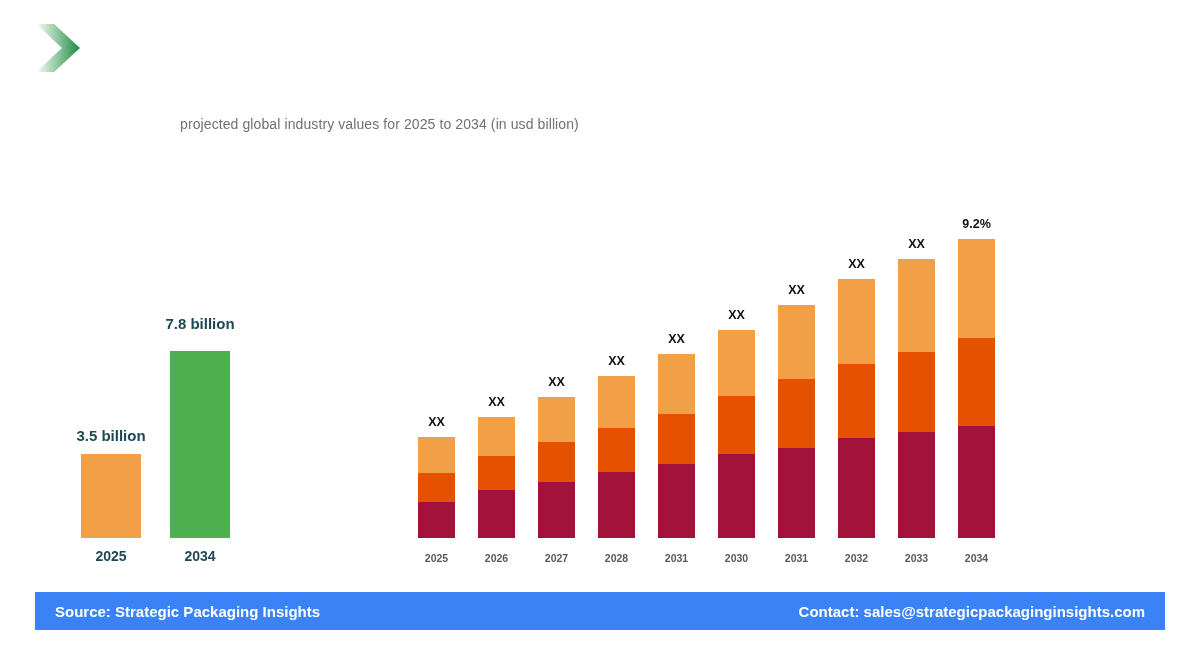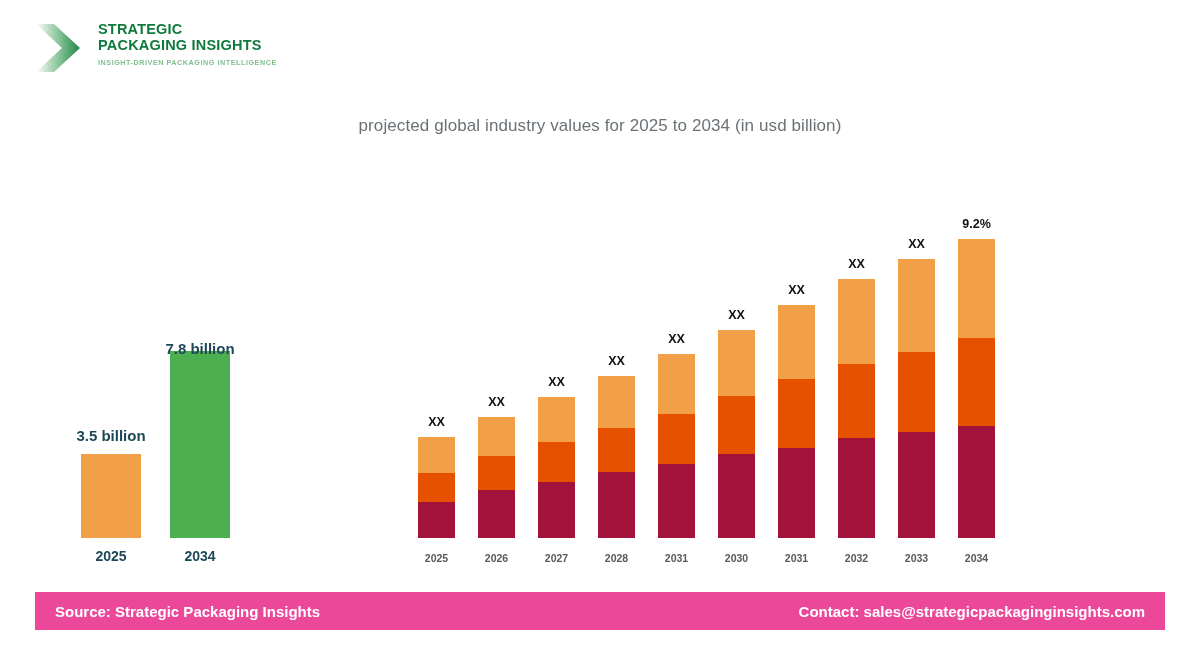--- a/index.html
+++ b/index.html
@@ -21,22 +21,22 @@
     margin-top:5px;font-size:7.2px;color:#7fbf8e;letter-spacing:.55px;
     white-space:nowrap;font-weight:bold;
   }
 
   
   .title{
     position:absolute;left:180px;top:42px;width:840px;text-align:center;
     font-size:26.5px;font-weight:bold;color:#22535c;letter-spacing:.2px;
   }
   .subtitle{
-    position:absolute;left:180px;top:116px;width:840px;text-align:center;
-    font-size:17px;color:#6b7276;letter-spacing:.1px;
+    position:absolute;left:180px;top:116px;width:840px;
+    font-size:14px;color:#6b7276;letter-spacing:.1px;
   }
 
   
   .cagr{
     position:absolute;left:70px;top:160px;width:150px;height:41px;
     background:#21695c;color:#ffffff;display:flex;align-items:center;
     justify-content:center;font-size:19px;font-weight:normal;letter-spacing:.2px;
   }
 
   
@@ -59,21 +59,21 @@
     color:#111111;white-space:nowrap;
   }
   .lbl-year{
     position:absolute;bottom:6px;text-align:center;font-size:10.5px;
     font-weight:bold;color:#58595b;white-space:nowrap;
   }
 
   
   .footer{
     position:absolute;left:35px;top:592px;width:1130px;height:38px;
-    background:#ec4899;
+    background:#3b82f6;
   }
   .footer-src{
     position:absolute;left:20px;top:0;height:38px;display:flex;align-items:center;
     color:#ffffff;font-size:15px;font-weight:bold;white-space:nowrap;
   }
   .footer-contact{
     position:absolute;right:20px;top:0;height:38px;display:flex;align-items:center;
     color:#ffffff;font-size:15px;font-weight:bold;white-space:nowrap;
   }
 </style>
@@ -88,36 +88,31 @@
         <defs>
           <linearGradient id="chevGrad" x1="0" y1="0" x2="1" y2="0">
             <stop offset="0%" stop-color="#ffffff"></stop>
             <stop offset="30%" stop-color="#b9dcc0"></stop>
             <stop offset="100%" stop-color="#1d8a45"></stop>
           </linearGradient>
         </defs>
         <path d="M4 4 L30 28 L4 52 L22 52 L48 28 L22 4 Z" fill="url(#chevGrad)"></path>
       </svg>
     </div>
-    <div class="logo-text">
-      <div class="logo-l1">STRATEGIC</div>
-      <div class="logo-l2">PACKAGING INSIGHTS</div>
-      <div class="logo-tag">INSIGHT-DRIVEN PACKAGING INTELLIGENCE</div>
-    </div>
   </div>
 
   <div class="subtitle">projected global industry values for 2025 to 2034 (in usd billion)</div>
 
 
   <div class="left-chart" id="left-chart">
       <div class="bar" style="left: 41px; width: 60px; height: 83.8372px; background: rgb(242, 160, 71);"></div>
       <div class="lbl-val" style="left: 11px; width: 120px; bottom: 125.837px;">3.5 billion</div>
       <div class="lbl-year-left" style="left: 21px; width: 100px;">2025</div>
       <div class="bar" style="left: 130px; width: 60px; height: 186.837px; background: rgb(76, 175, 80);"></div>
-      <div class="lbl-val" style="left: 100px; width: 120px; bottom: 213px;">7.8 billion</div>
+      <div class="lbl-val" style="left: 100px; width: 120px; bottom: 238px;">7.8 billion</div>
       <div class="lbl-year-left" style="left: 110px; width: 100px;">2034</div>
     </div>
 
   <div class="right-chart" id="right-chart">
       <div class="bar" style="left: 18px; width: 37px; height: 101px;">
         <div class="seg" style="bottom: 0px; height: 36px; background: rgb(163, 18, 58);"></div>
         <div class="seg" style="bottom: 36px; height: 29px; background: rgb(230, 81, 0);"></div>
         <div class="seg" style="bottom: 65px; height: 36px; background: rgb(242, 160, 71);"></div>
       </div>
       <div class="lbl-top" style="left: -2px; width: 77px; bottom: 141px;">XX</div>

